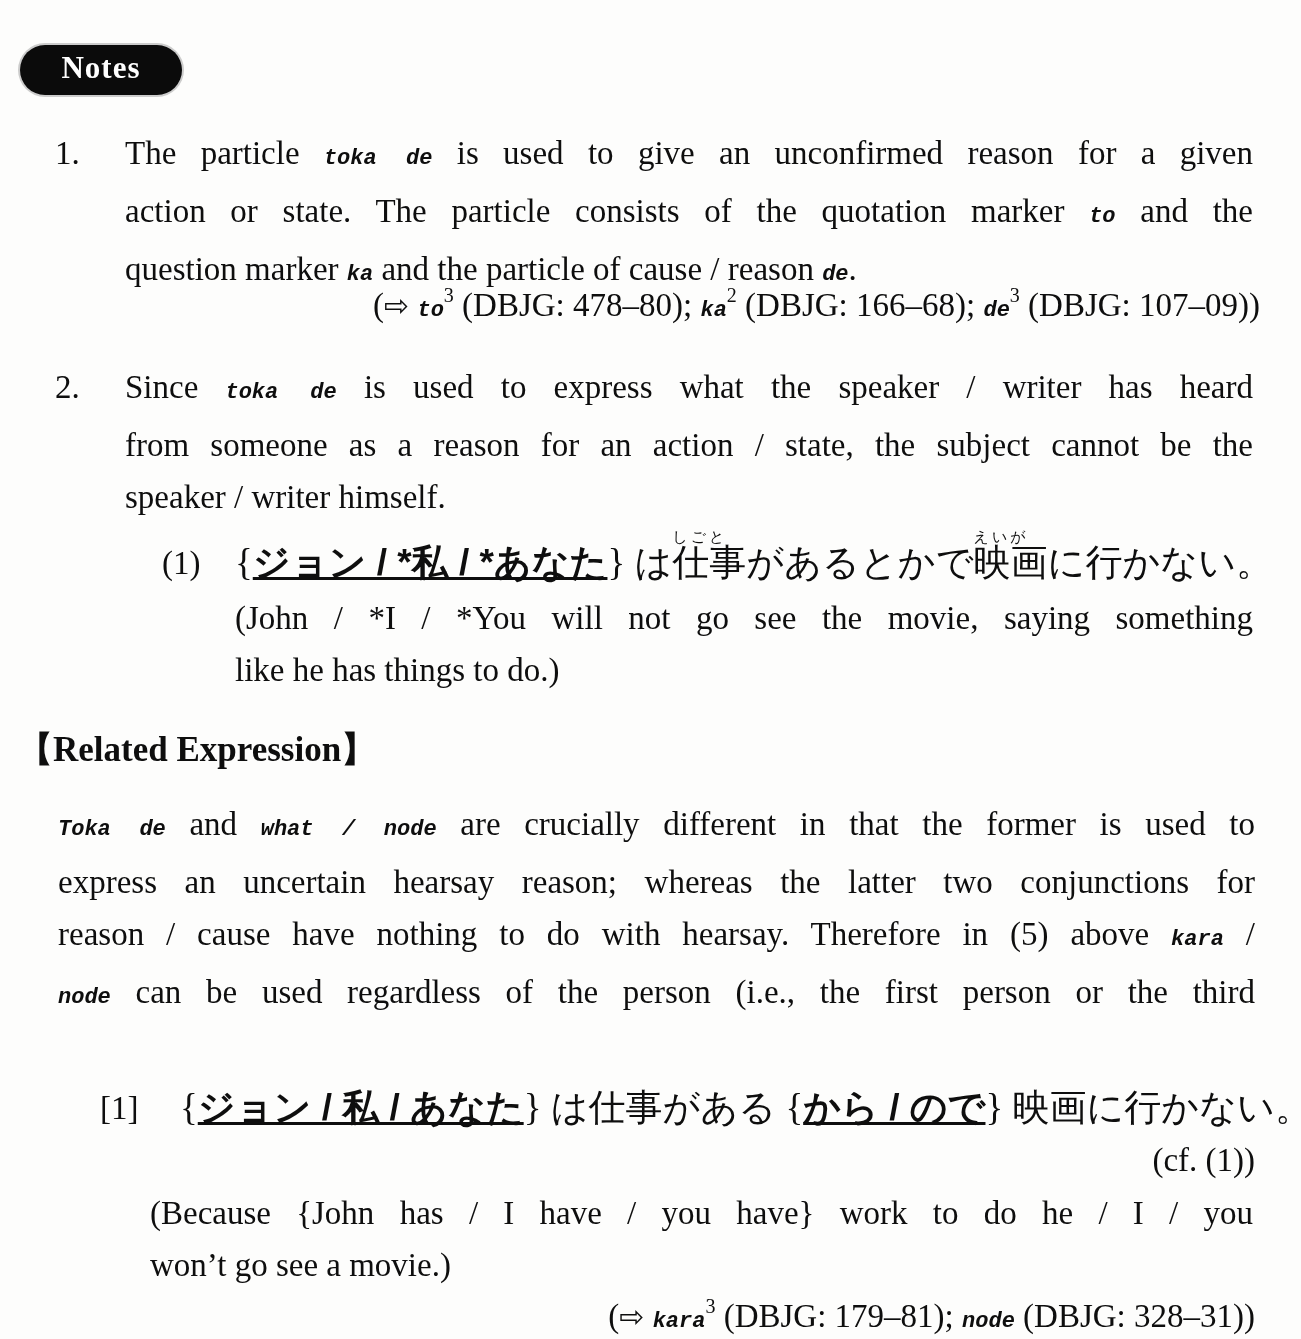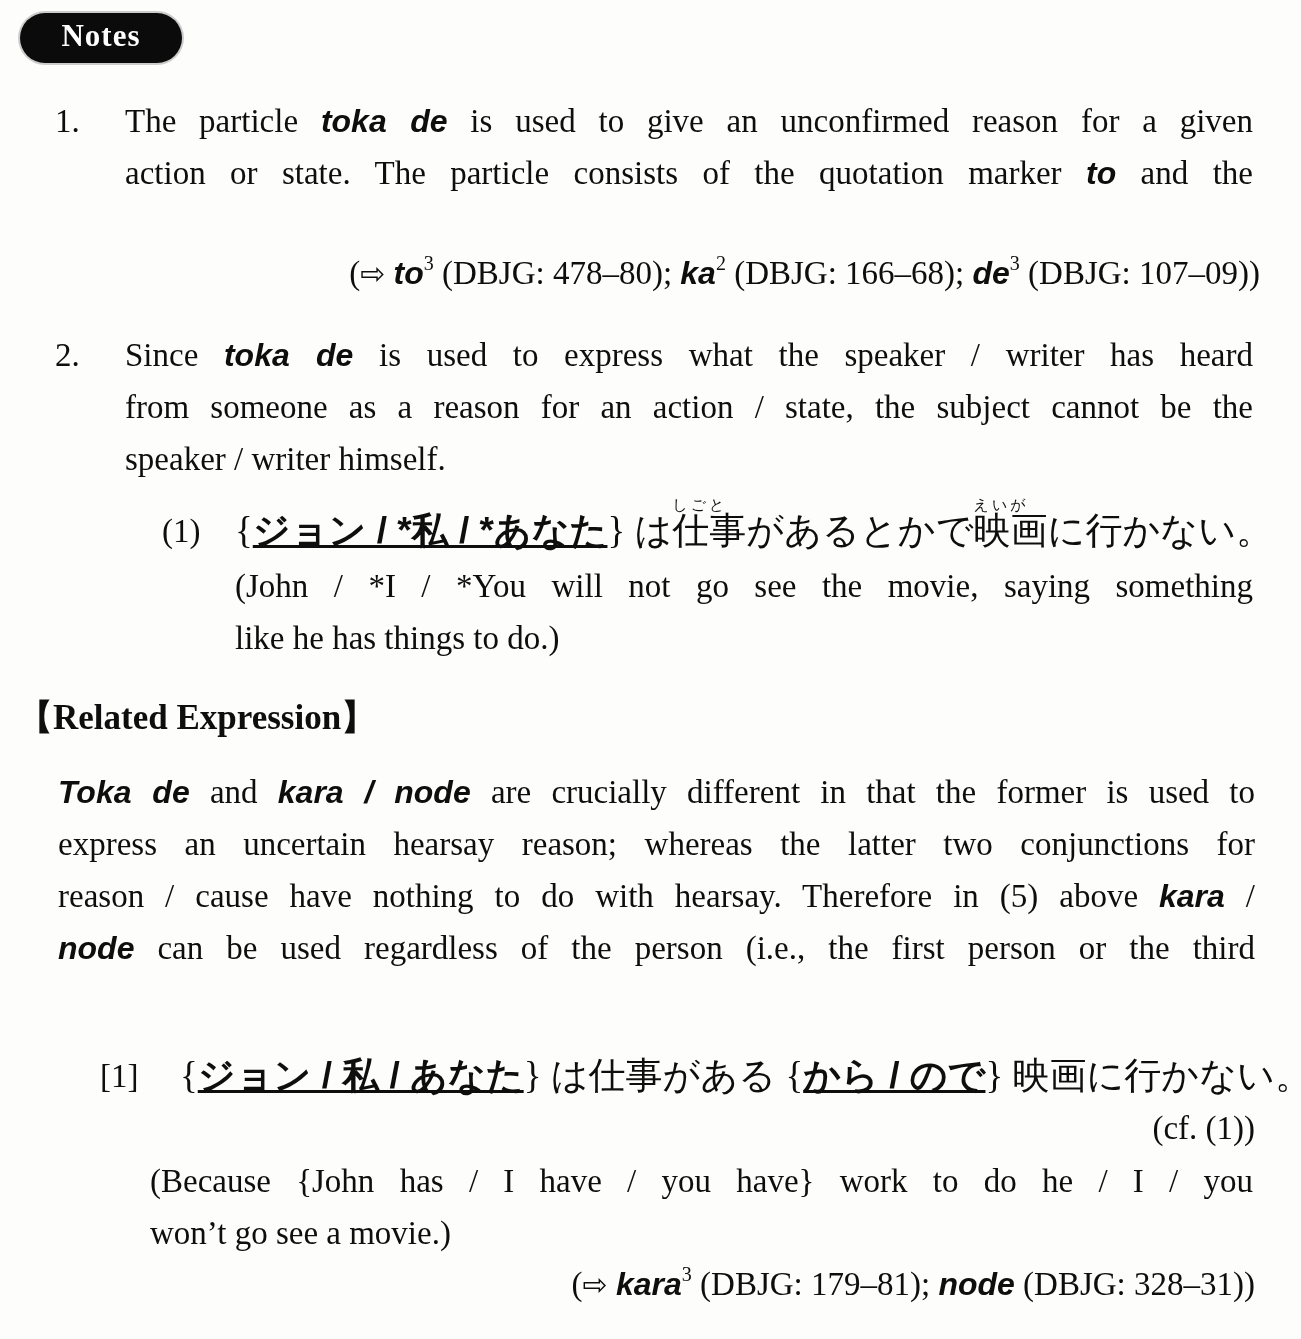--- a/index.html
+++ b/index.html
@@ -7,21 +7,21 @@
   .page {
     position: relative;
     width: 1301px;
     height: 1339px;
     background: #fdfdfc;
     color: #0e0e0e;
     font-family: "Liberation Serif", serif;
     font-size: 33px;
     overflow: hidden;
   }
-  .abs { position: absolute; }
+  .abs { position: absolute; margin-top: 32px; }
   .line {
     white-space: nowrap;
     line-height: 52px;
     text-align: left;
     text-align-last: left;
   }
   .jline {
     text-align: justify;
     text-align-last: justify;
   }
@@ -50,24 +50,24 @@
   .note-num {
     position: absolute;
     left: -70px; top: 0;
     width: 60px;
     line-height: 52px;
   }
   .ex-num { display: inline-block; vertical-align: top; }
 
   
   .seg-bi {
-    font-family: Liberation Sans, sans-serif;
+    font-family: Liberation Mono, monospace;
     font-style: italic;
     font-weight: bold;
-    font-size: 32px;
+    font-size: 22px;
   }
   .seg-arrow {
     font-family: "DejaVu Sans", sans-serif;
     font-size: 30px;
   }
   .seg-jb {
     font-family: "Liberation Sans", "DejaVu Sans", sans-serif;
     font-weight: bold;
     text-decoration: underline;
   }
@@ -102,20 +102,21 @@
 <div class="page">
 
   <div class="abs notes-badge">
     <span>Notes</span>
   </div>
 
   <div class="abs note" style="left:125px; top:95px;">
     <div class="note-num">1.</div>
     <div class="line jline"><span>The particle </span><span class="seg-bi">toka de</span><span> is used to give an unconfirmed reason for a given</span></div>
     <div class="line jline"><span>action or state. The particle consists of the quotation marker </span><span class="seg-bi">to</span><span> and the</span></div>
+    <div class="line"><span>question marker </span><span class="seg-bi">ka</span><span> and the particle of cause / reason </span><span class="seg-bi">de</span><span>.</span></div>
   </div>
 
   <div class="abs line right" style="left:132px; top:247px; width:1128px;"><span>(</span><span class="seg-arrow">⇨</span><span> </span><span class="seg-bi">to</span><sup>3</sup><span> (DBJG: 478–80); </span><span class="seg-bi">ka</span><sup>2</sup><span> (DBJG: 166–68); </span><span class="seg-bi">de</span><sup>3</sup><span> (DBJG: 107–09))</span></div>
 
   <div class="abs note" style="left:125px; top:329px;">
     <div class="note-num">2.</div>
     <div class="line jline"><span>Since </span><span class="seg-bi">toka de</span><span> is used to express what the speaker / writer has heard</span></div>
     <div class="line jline"><span>from someone as a reason for an action / state, the subject cannot be the</span></div>
     <div class="line"><span>speaker / writer himself.</span></div>
   </div>
@@ -125,21 +126,21 @@
   </div>
 
   <div class="abs" style="left:235px; top:560px; width:1018px;">
     <div class="line jline"><span>(John / *I / *You will not go see the movie, saying something</span></div>
     <div class="line"><span>like he has things to do.)</span></div>
   </div>
 
   <div class="abs re-header" style="left:18px; top:692px;">【Related Expression】</div>
 
   <div class="abs" style="left:58px; top:766px; width:1197px;">
-    <div class="line jline"><span class="seg-bi">Toka de</span><span> and </span><span class="seg-bi">kara / node</span><span> are crucially different in that the former is used to</span></div>
+    <div class="line jline"><span class="seg-bi">Toka de</span><span> and </span><span class="seg-bi">what / node</span><span> are crucially different in that the former is used to</span></div>
     <div class="line jline"><span>express an uncertain hearsay reason; whereas the latter two conjunctions for</span></div>
     <div class="line jline"><span>reason / cause have nothing to do with hearsay. Therefore in (5) above </span><span class="seg-bi">kara</span><span> /</span></div>
     <div class="line jline"><span class="seg-bi">node</span><span> can be used regardless of the person (i.e., the first person or the third</span></div>
   </div>
 
   <div class="abs jp" style="left:100px; top:1048px;">
     <span class="ex-num" style="width:80px;">[1]</span><span><span>{</span><span class="seg-jb">ジョン / 私 / あなた</span><span>} は仕事がある {</span><span class="seg-jb">から / ので</span><span>} 映画に行かない。</span></span>
   </div>
 
   <div class="abs line right" style="left:180px; top:1102px; width:1075px;">(cf. (1))</div>

